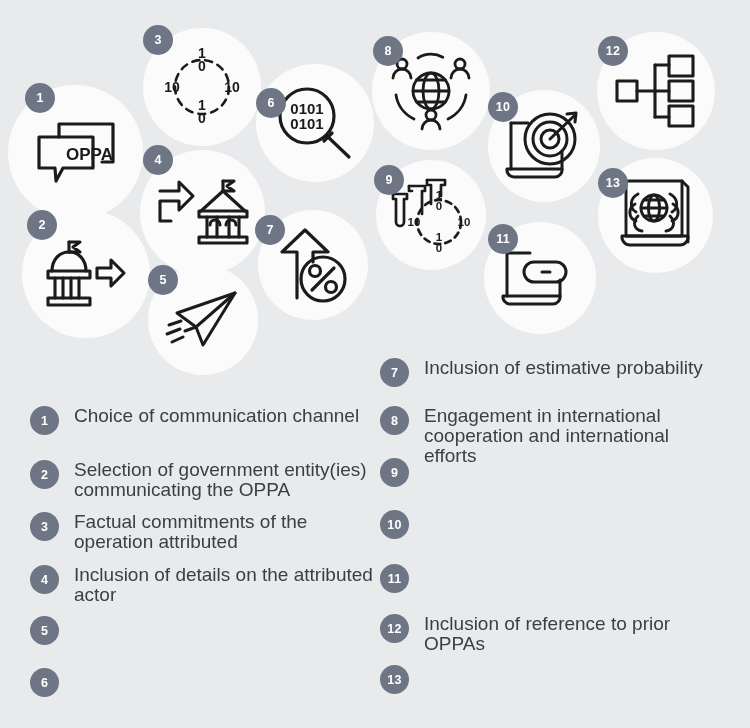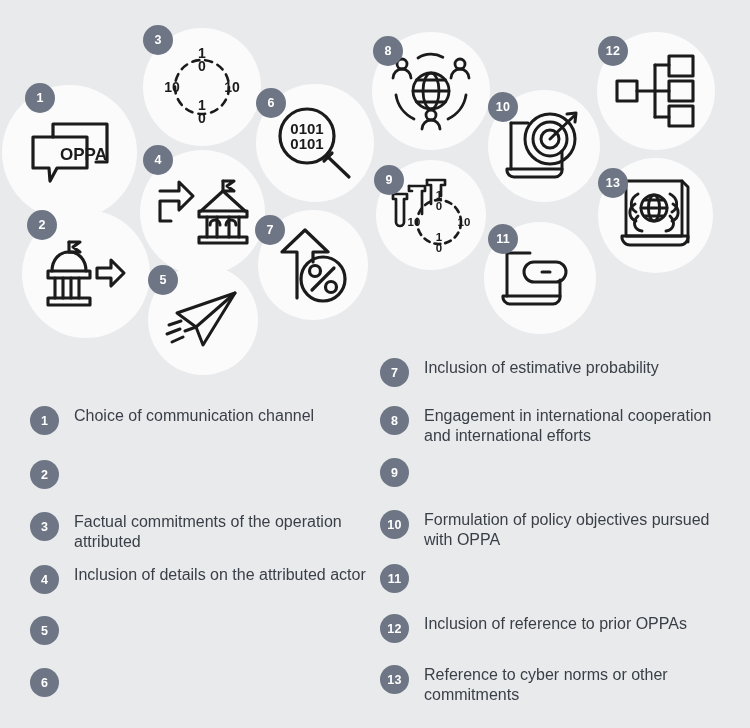--- a/index.html
+++ b/index.html
@@ -88,36 +88,36 @@
     position: relative;
     flex: 0 0 auto;
     width: 29px;
     height: 29px;
     font-size: 12.5px;
     margin-top: 0px;
   }
   .legend-text {
     margin-left: 15px;
     color: #3a3f47;
-    font-size: 16px;
+    font-size: 19px;
     line-height: 20px;
     font-family: "Liberation Sans", sans-serif;
     max-width: 300px;
   }
   #legend-col-right .legend-text { max-width: 300px; }
 </style>
 </head>
 <body>
 
 <div id="infographic">
 
   <div id="icon-cluster">
 
     <div class="icon-node">
-      <div class="icon-disc" style="left:2px; top:85px; width:135px; height:135px;">
+      <div class="icon-disc" style="left:8px; top:85px; width:135px; height:135px;">
         <svg width="86" height="70" viewBox="0 0 86 70" fill="none" stroke="#1b1b1b" stroke-width="3.2" stroke-linejoin="round" stroke-linecap="round">
           <path d="M26 19 V6 H80 V44 H69"></path>
           <path d="M6 19 H60 V50 H30 L23 63 L22 50 H6 Z"></path>
           <text x="33" y="42" font-family="'Liberation Sans',sans-serif" font-size="17" font-weight="700" fill="#1b1b1b" stroke="none">OPPA</text>
         </svg>
       </div>
       <div class="num-badge badge-cluster" style="left:25px; top:83px;">1</div>
     </div>
 
     <div class="icon-node">
@@ -179,21 +179,21 @@
           <path d="M33 40 L22 44"></path>
           <path d="M6 38 L18 34"></path>
           <path d="M4 47 L17 42"></path>
           <path d="M9 55 L20 50"></path>
         </svg>
       </div>
       <div class="num-badge badge-cluster" style="left:148px; top:265px;">5</div>
     </div>
 
     <div class="icon-node">
-      <div class="icon-disc" style="left:256px; top:84px; width:118px; height:118px;">
+      <div class="icon-disc" style="left:256px; top:64px; width:118px; height:118px;">
         <svg width="84" height="80" viewBox="0 0 84 80" fill="none">
           <g stroke="#1b1b1b" stroke-width="3.2" stroke-linejoin="round" stroke-linecap="round" fill="none">
             <circle cx="34" cy="33" r="27"></circle>
             <path d="M54 53 L76 74"></path>
             <path d="M51 58 L59 50"></path>
           </g>
           <g font-family="'Liberation Sans',sans-serif" font-size="15" font-weight="700" fill="#1b1b1b" text-anchor="middle">
             <text x="34" y="31">0101</text>
             <text x="34" y="46">0101</text>
           </g>
@@ -333,20 +333,21 @@
 
     <div class="legend-col" id="legend-col-left">
 
       <div class="legend-item" style="top:54px;">
         <div class="num-badge badge-legend">1</div>
         <div class="legend-text">Choice of communication channel</div>
       </div>
 
       <div class="legend-item" style="top:108px;">
         <div class="num-badge badge-legend">2</div>
+        <div class="legend-text">Selection of government entity(ies) communicating the OPPA</div>
       </div>
 
       <div class="legend-item" style="top:160px;">
         <div class="num-badge badge-legend">3</div>
         <div class="legend-text">Factual commitments of the operation attributed</div>
       </div>
 
       <div class="legend-item" style="top:213px;">
         <div class="num-badge badge-legend">4</div>
         <div class="legend-text">Inclusion of details on the attributed actor</div>
@@ -373,34 +374,32 @@
         <div class="num-badge badge-legend">8</div>
         <div class="legend-text">Engagement in international cooperation and international efforts</div>
       </div>
 
       <div class="legend-item" style="top:106px;">
         <div class="num-badge badge-legend">9</div>
       </div>
 
       <div class="legend-item" style="top:158px;">
         <div class="num-badge badge-legend">10</div>
-        <div class="legend-text">Formulation of policy objectives pursued with OPPA</div>
       </div>
 
       <div class="legend-item" style="top:212px;">
         <div class="num-badge badge-legend">11</div>
       </div>
 
       <div class="legend-item" style="top:262px;">
         <div class="num-badge badge-legend">12</div>
         <div class="legend-text">Inclusion of reference to prior OPPAs</div>
       </div>
 
       <div class="legend-item" style="top:313px;">
         <div class="num-badge badge-legend">13</div>
-        <div class="legend-text">Reference to cyber norms or other commitments</div>
       </div>
 
     </div>
 
   </div>
 
 </div>
 
 </body></html>

